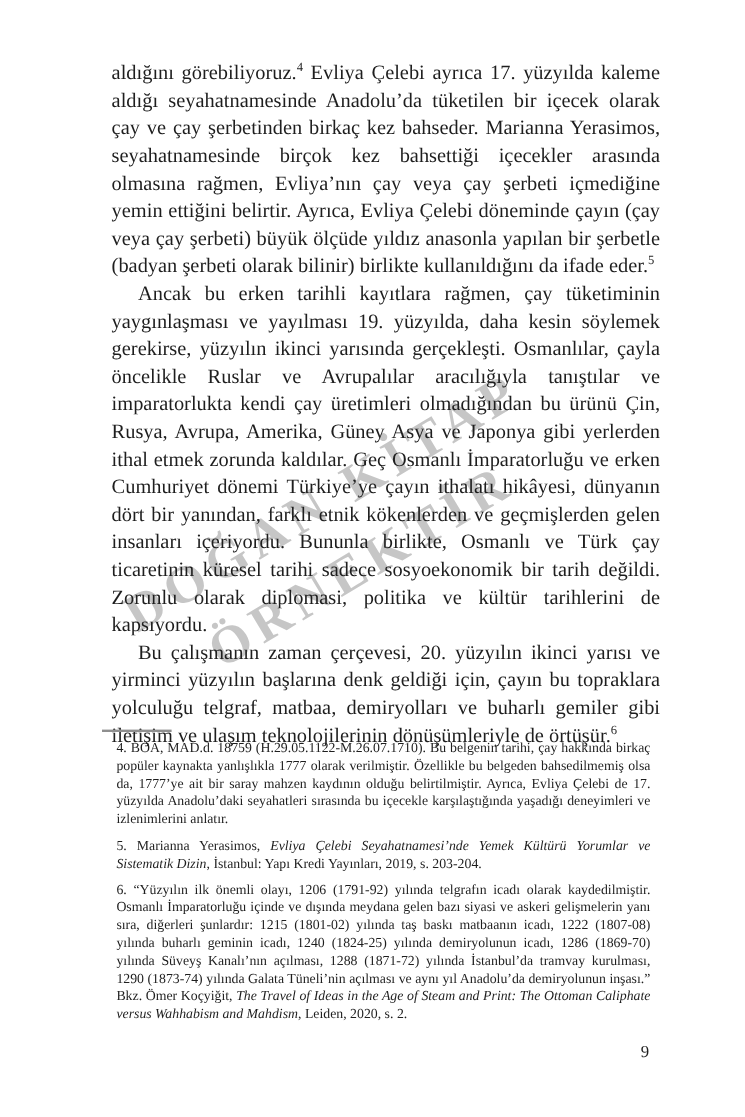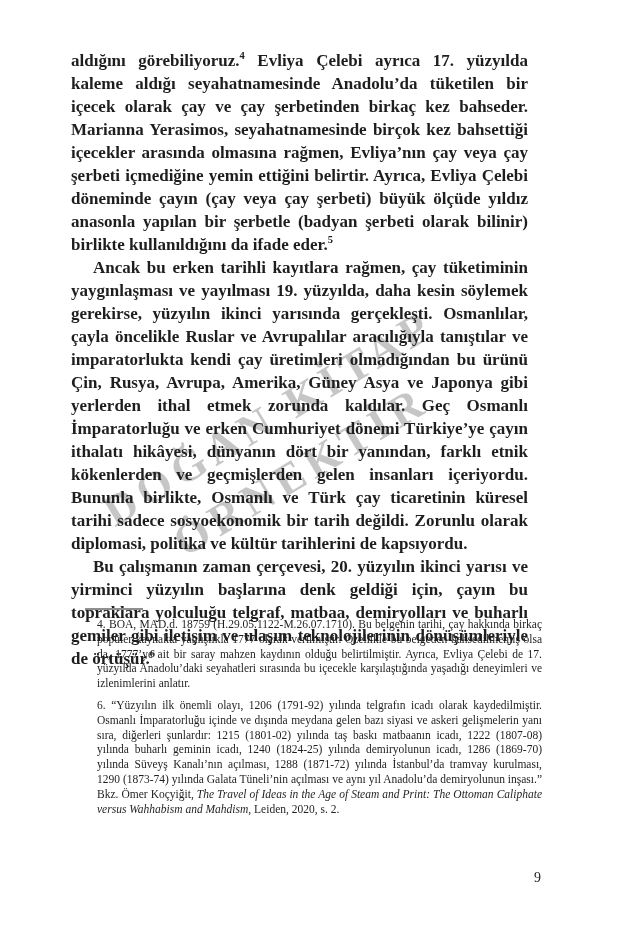--- a/index.html
+++ b/index.html
@@ -25,28 +25,27 @@
     font-size: 44px;
     letter-spacing: 6px;
     line-height: 62px;
     white-space: nowrap;
     pointer-events: none;
     user-select: none;
   }
   
   .content {
     position: absolute;
-    left: 71px;
+    left: 93px;
     top: 49px;
     width: 457px;
     z-index: 2;
     font-size: 17px;
     line-height: 23px;
     text-align: justify;
-    font-weight: bold;
   }
   .content p { margin: 0; }
   .content p.indented { text-indent: 22px; }
   sup.fn-ref {
     font-size: 10.5px;
     line-height: 0;
     vertical-align: super;
   }
   .fn-rule {
     position: absolute;
@@ -90,18 +89,19 @@
   <div class="content">
     <p><span>aldığını görebiliyoruz.</span><sup class="fn-ref">4</sup><span> Evliya Çelebi ayrıca 17. yüzyılda kaleme aldığı seyahatnamesinde Anadolu’da tüketilen bir içecek olarak çay ve çay şerbetinden birkaç kez bahseder. Marianna Yerasimos, seyahatnamesinde birçok kez bahsettiği içecekler arasında olmasına rağmen, Evliya’nın çay veya çay şerbeti içmediğine yemin ettiğini belirtir. Ayrıca, Evliya Çelebi döneminde çayın (çay veya çay şerbeti) büyük ölçüde yıldız anasonla yapılan bir şerbetle (badyan şerbeti olarak bilinir) birlikte kullanıldığını da ifade eder.</span><sup class="fn-ref">5</sup></p>
     <p class="indented"><span>Ancak bu erken tarihli kayıtlara rağmen, çay tüketiminin yaygınlaşması ve yayılması 19. yüzyılda, daha kesin söylemek gerekirse, yüzyılın ikinci yarısında gerçekleşti. Osmanlılar, çayla öncelikle Ruslar ve Avrupalılar aracılığıyla tanıştılar ve imparatorlukta kendi çay üretimleri olmadığından bu ürünü Çin, Rusya, Avrupa, Amerika, Güney Asya ve Japonya gibi yerlerden ithal etmek zorunda kaldılar. Geç Osmanlı İmparatorluğu ve erken Cumhuriyet dönemi Türkiye’ye çayın ithalatı hikâyesi, dünyanın dört bir yanından, farklı etnik kökenlerden ve geçmişlerden gelen insanları içeriyordu. Bununla birlikte, Osmanlı ve Türk çay ticaretinin küresel tarihi sadece sosyoekonomik bir tarih değildi. Zorunlu olarak diplomasi, politika ve kültür tarihlerini de kapsıyordu.</span></p>
     <p class="indented"><span>Bu çalışmanın zaman çerçevesi, 20. yüzyılın ikinci yarısı ve yirminci yüzyılın başlarına denk geldiği için, çayın bu topraklara yolculuğu telgraf, matbaa, demiryolları ve buharlı gemiler gibi iletişim ve ulaşım teknolojilerinin dönüşümleriyle de örtüşür.</span><sup class="fn-ref">6</sup></p>
   </div>
 
   <div class="fn-rule"></div>
 
   <div class="footnotes">
     <p>4. BOA, MAD.d. 18759 (H.29.05.1122-M.26.07.1710). Bu belgenin tarihi, çay hakkında birkaç popüler kaynakta yanlışlıkla 1777 olarak verilmiştir. Özellikle bu belgeden bahsedilmemiş olsa da, 1777’ye ait bir saray mahzen kaydının olduğu belirtilmiştir. Ayrıca, Evliya Çelebi de 17. yüzyılda Anadolu’daki seyahatleri sırasında bu içecekle karşılaştığında yaşadığı deneyimleri ve izlenimlerini anlatır.</p>
+    <p><span>5. Marianna Yerasimos, </span><i>Evliya Çelebi Seyahatnamesi’nde Yemek Kültürü Yorumlar ve Sistematik Dizin</i><span>, İstanbul: Yapı Kredi Yayınları, 2019, s. 203-204.</span></p>
     <p><span>6. “Yüzyılın ilk önemli olayı, 1206 (1791-92) yılında telgrafın icadı olarak kaydedilmiştir. Osmanlı İmparatorluğu içinde ve dışında meydana gelen bazı siyasi ve askeri gelişmelerin yanı sıra, diğerleri şunlardır: 1215 (1801-02) yılında taş baskı matbaanın icadı, 1222 (1807-08) yılında buharlı geminin icadı, 1240 (1824-25) yılında demiryolunun icadı, 1286 (1869-70) yılında Süveyş Kanalı’nın açılması, 1288 (1871-72) yılında İstanbul’da tramvay kurulması, 1290 (1873-74) yılında Galata Tüneli’nin açılması ve aynı yıl Anadolu’da demiryolunun inşası.” Bkz. Ömer Koçyiğit, </span><i>The Travel of Ideas in the Age of Steam and Print: The Ottoman Caliphate versus Wahhabism and Mahdism</i><span>, Leiden, 2020, s. 2.</span></p>
   </div>
 
   <div class="page-number">9</div>
 
 </div>
 
 </body></html>

